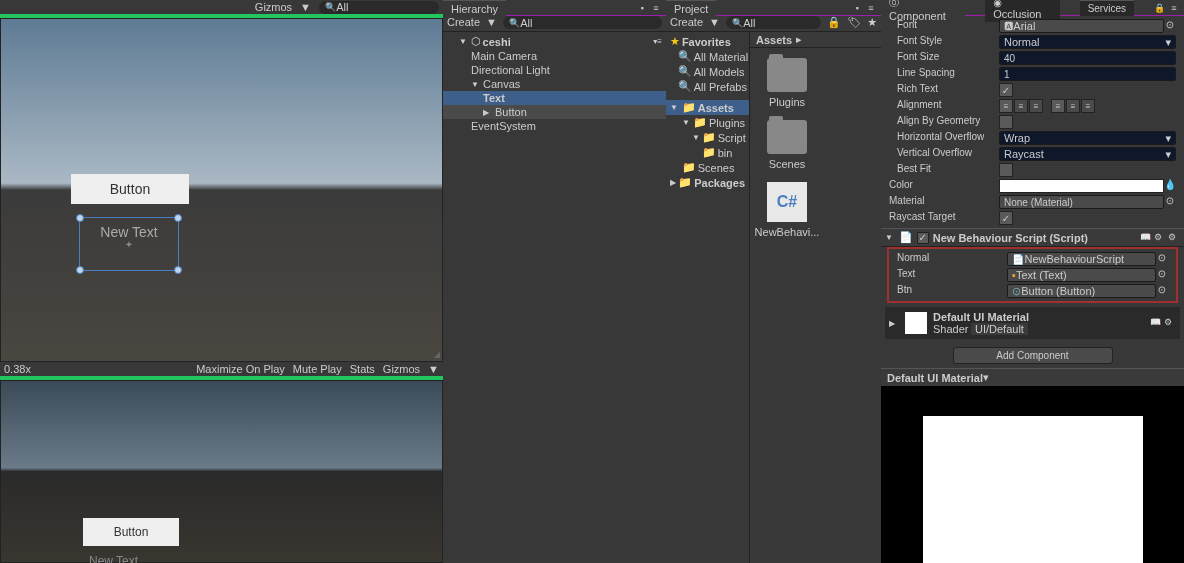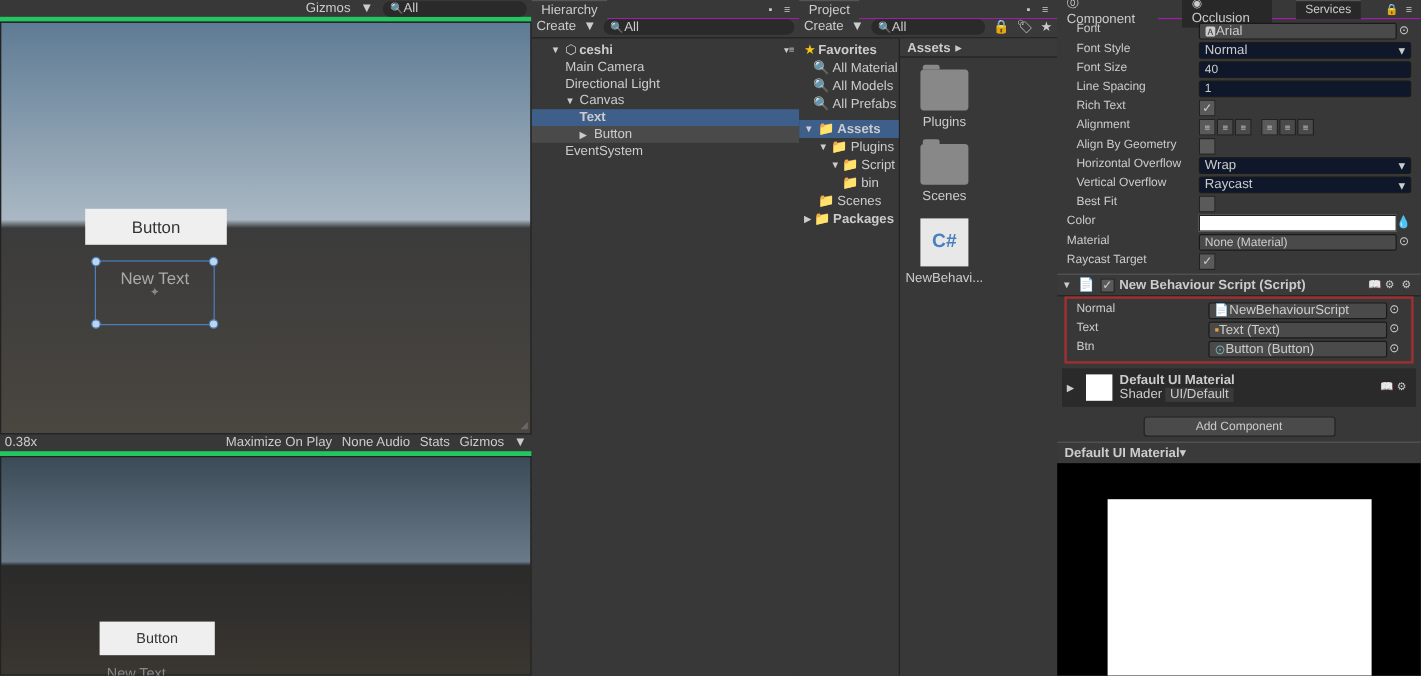--- a/index.html
+++ b/index.html
@@ -89,21 +89,21 @@
       <div class="handle" style="left:-4px;top:-4px"></div>
         <div class="handle" style="right:-4px;top:-4px"></div>
       <div class="handle" style="left:-4px;bottom:-4px"></div>
         <div class="handle" style="right:-4px;bottom:-4px"></div>
     </div>
     <span class="corner-drag">◢</span>
   </div>
   <div class="toolbar">
     <span>0.38x</span>
     <span style="margin-left:auto">Maximize On Play</span>
-    <span>None Audio</span>
+    <span>Mute Play</span>
     <span>Stats</span>
     <span>Gizmos</span>
       <span>▼</span>
   </div>
   <div class="game-view">
     <div class="btn-ui" style="left:82px;top:137px;width:96px;height:28px;font-size:12px">Button</div>
     <div style="position:absolute;left:88px;top:173px;color:#888;font-size:12px">New Text</div>
   </div>
 </div>
 

